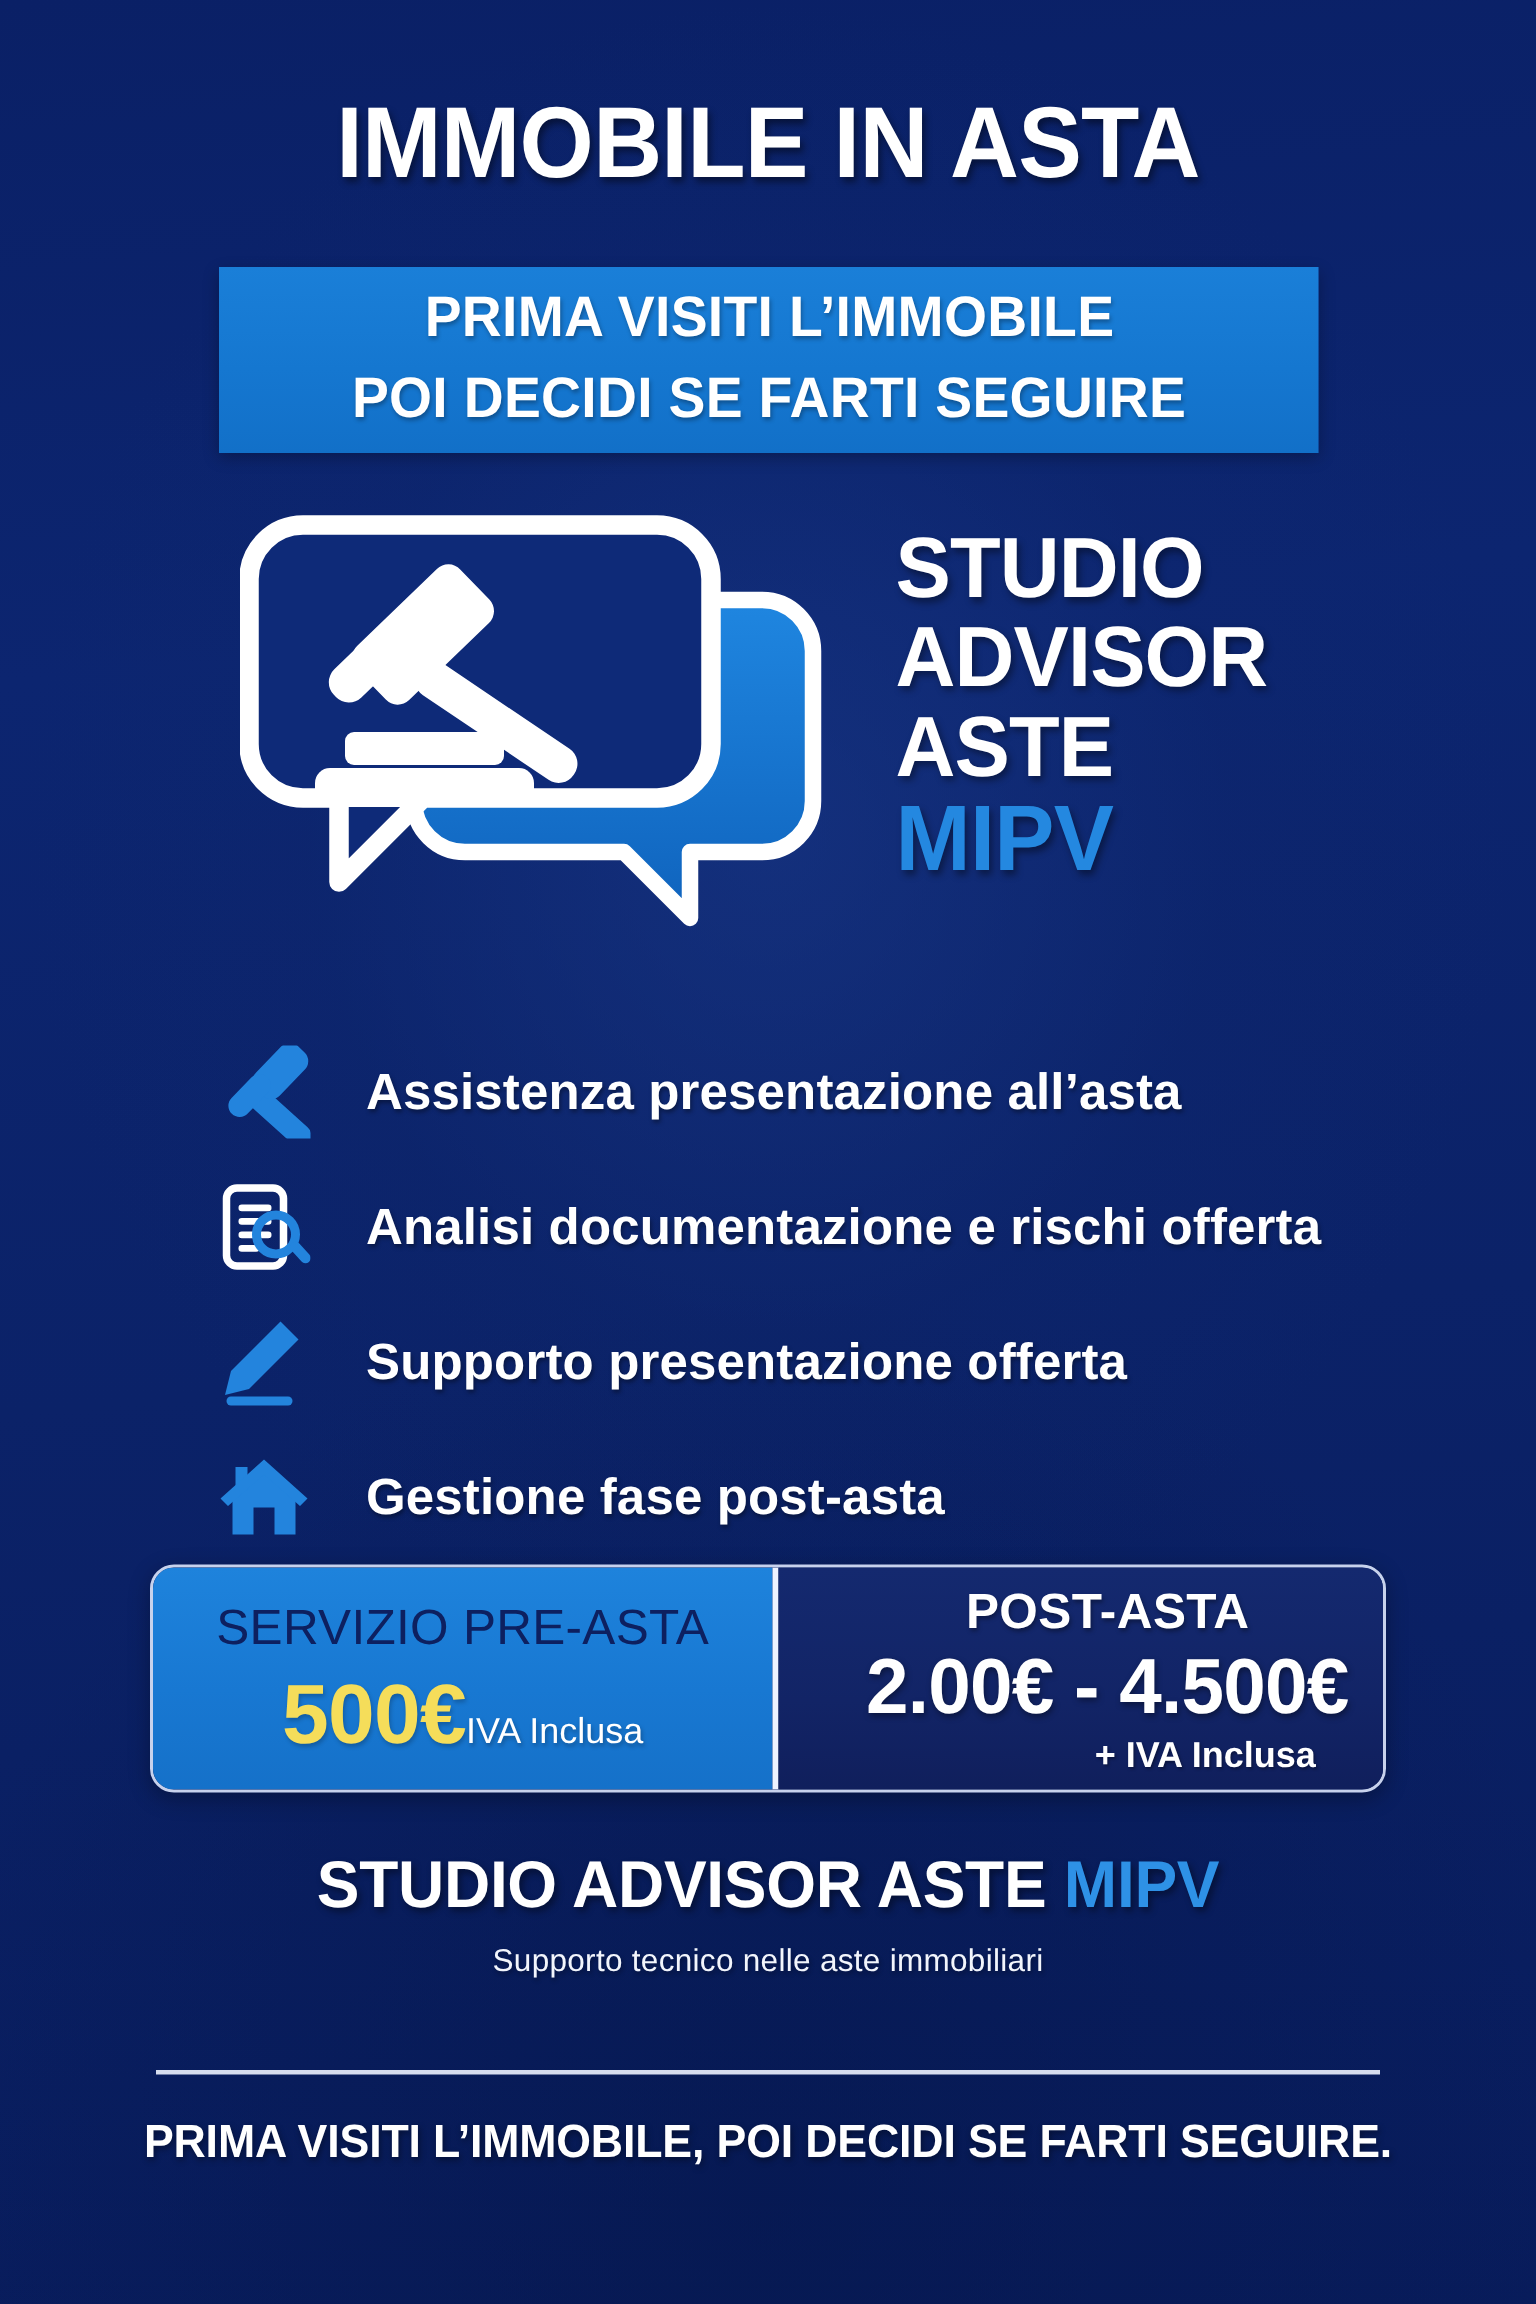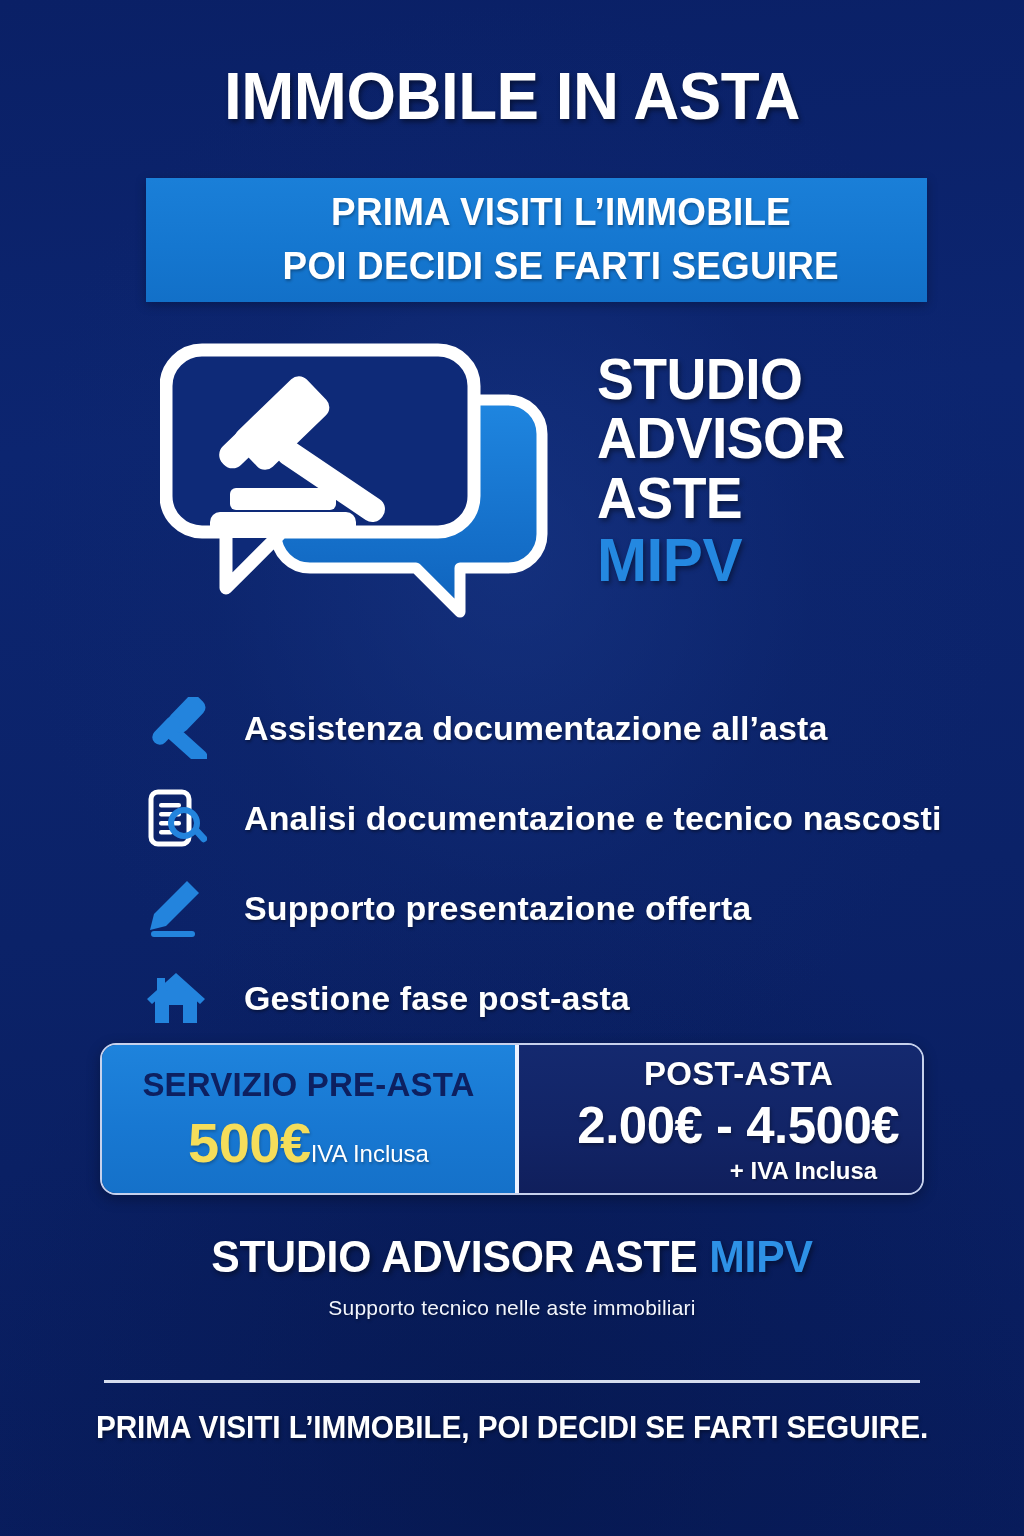--- a/index.html
+++ b/index.html
@@ -50,21 +50,20 @@
     top: 178px;
     left: 146px;
     width: 733px;
     height: 124px;
     background: linear-gradient(180deg, #1a7fd8 0%, #1577d0 55%, #1270c8 100%);
     display: flex;
     flex-direction: column;
     align-items: center;
     justify-content: center;
     box-shadow: 0 3px 10px rgba(0,0,0,0.28);
-    padding-left: 48px;
   }
   .banner-line {
     color: #ffffff;
     font-size: 38px;
     font-weight: 800;
     line-height: 1.42;
     letter-spacing: 0.2px;
     text-shadow: 1px 2px 3px rgba(0,0,0,0.30);
     white-space: nowrap;
     transform: scaleX(0.97);
@@ -165,21 +164,21 @@
     display: flex;
     flex-direction: column;
     align-items: center;
     justify-content: center;
     box-sizing: border-box;
     padding-top: 2px;
   }
   .price-left-title {
     color: #0d2060;
     font-size: 33px;
-    font-weight: 700;
+    font-weight: 400;
     letter-spacing: 0.2px;
     margin-bottom: 6px;
     white-space: nowrap;
   }
   .price-left-row {
     display: flex;
     align-items: baseline;
     white-space: nowrap;
     text-align: right;
   }
@@ -354,38 +353,38 @@
     <div class="feature">
       <span class="feature-icon">
         <svg width="62" height="62" viewBox="0 0 62 62" xmlns="http://www.w3.org/2000/svg" aria-hidden="true">
           <g fill="#2384dd">
             <rect x="24" y="22" width="56" height="15" rx="7.5" transform="rotate(42 24 22)"></rect>
             <rect x="22" y="6" width="40" height="22" rx="8" transform="rotate(-46 42 17)"></rect>
             <rect x="4" y="26" width="34" height="15" rx="7.5" transform="rotate(-46 21 33)"></rect>
           </g>
         </svg>
       </span>
-      <span class="feature-label">Assistenza documentazione all’asta</span>
+      <span class="feature-label">Assistenza presentazione all’asta</span>
     </div>
 
     <div class="feature">
       <span class="feature-icon">
         <svg width="62" height="62" viewBox="0 0 62 62" xmlns="http://www.w3.org/2000/svg" aria-hidden="true">
           <rect x="6" y="5" width="38" height="52" rx="7" fill="none" stroke="#ffffff" stroke-width="5"></rect>
           <g fill="#ffffff">
             <rect x="14" y="16" width="22" height="4.5" rx="2.2"></rect>
             <rect x="14" y="25" width="22" height="4.5" rx="2.2"></rect>
             <rect x="14" y="34" width="22" height="4.5" rx="2.2"></rect>
             <rect x="14" y="43" width="14" height="4.5" rx="2.2"></rect>
           </g>
           <circle cx="39" cy="36" r="13" fill="none" stroke="#2384dd" stroke-width="6"></circle>
           <rect x="47" y="44" width="7" height="17" rx="3.5" fill="#2384dd" transform="rotate(-42 47 44)"></rect>
         </svg>
       </span>
-      <span class="feature-label">Analisi documentazione e tecnico nascosti</span>
+      <span class="feature-label">Analisi documentazione e rischi offerta</span>
     </div>
 
     <div class="feature">
       <span class="feature-icon">
         <svg width="62" height="62" viewBox="0 0 62 62" xmlns="http://www.w3.org/2000/svg" aria-hidden="true">
           <g fill="#2384dd">
             <path d="M42 4 l12 12 -33 33 -16 4 4 -16 Z"></path>
             <rect x="6" y="54" width="44" height="6" rx="3"></rect>
           </g>
         </svg>

